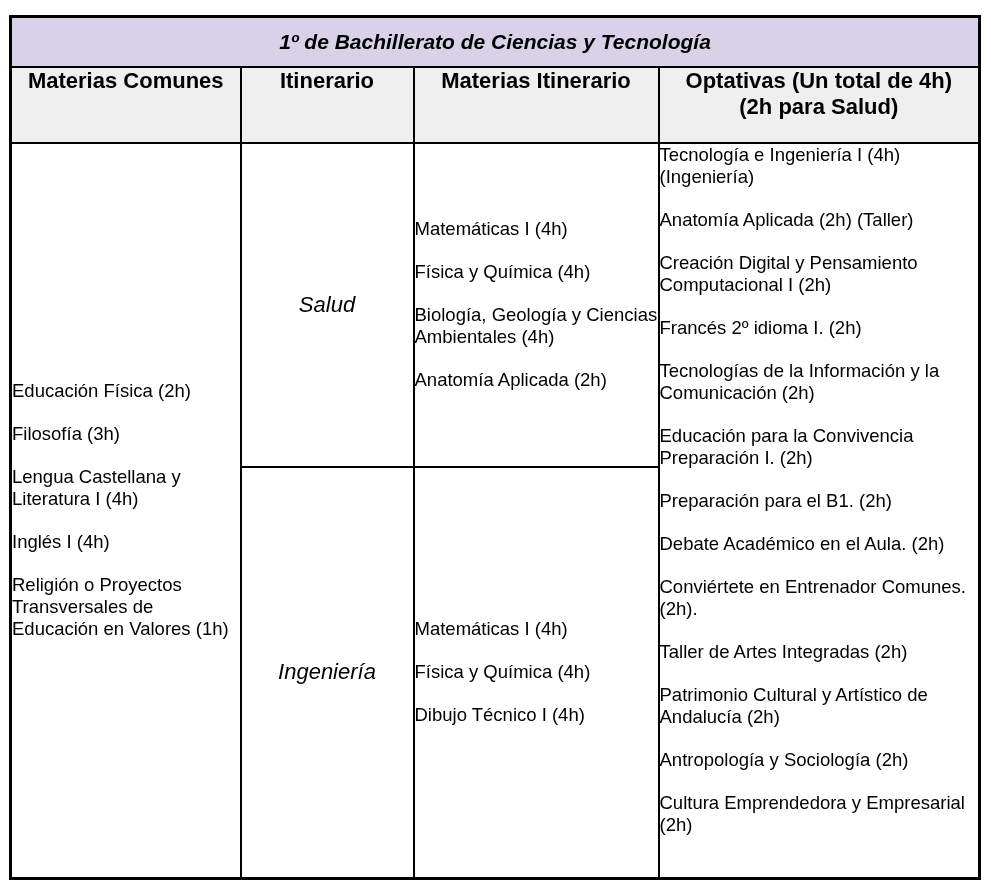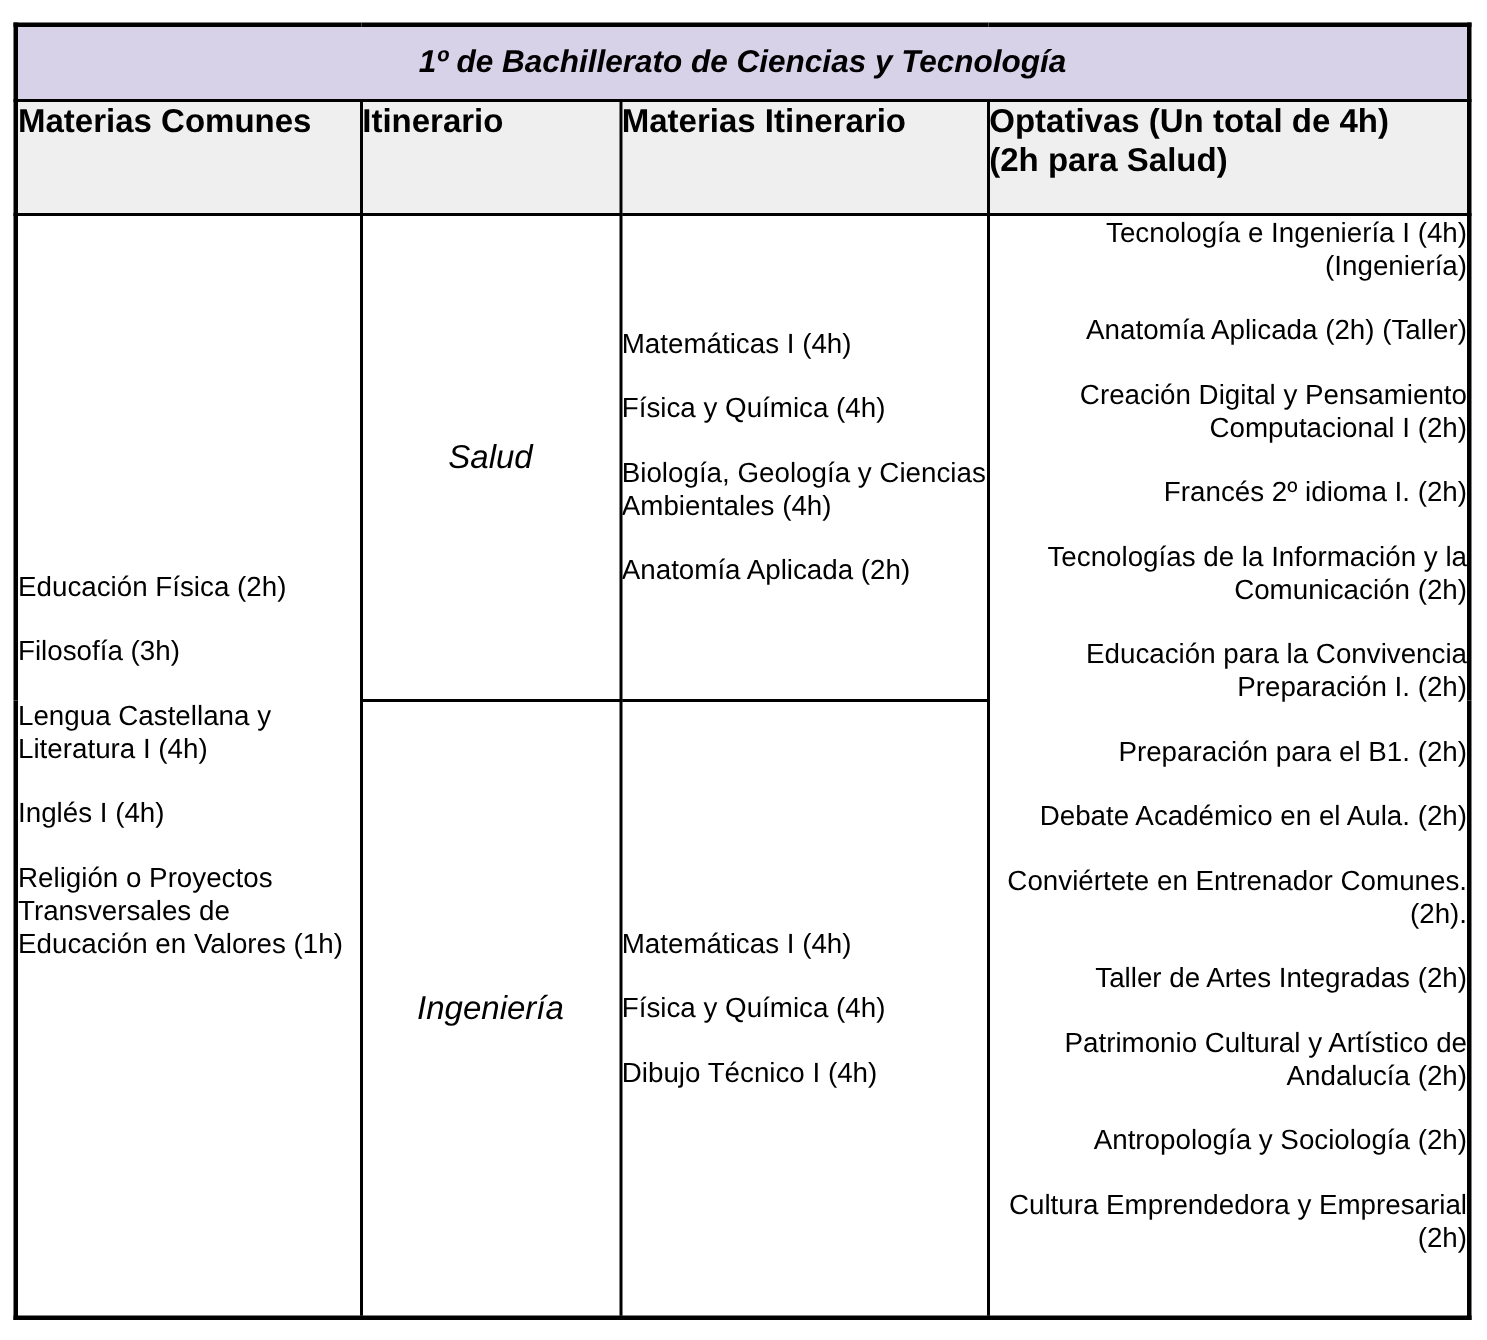--- a/index.html
+++ b/index.html
@@ -45,21 +45,21 @@
     vertical-align: middle;
     font-weight: bold;
     font-style: italic;
     font-size: 21px;
     line-height: 24px;
   }
 
   tr.header-row { height: 76px; }
   td.hdr {
     background: var(--header_bg, #efefef);
-    text-align: left;
+    text-align: center;
     vertical-align: top;
     padding-top: 9px;
     font-weight: bold;
     font-size: 22px;
     line-height: 26px;
     white-space: pre-line;
   }
 
   tr.row-salud { height: 324px; }
   tr.row-ingenieria { height: 412px; }
@@ -74,21 +74,20 @@
     text-align: center;
     font-size: 22px;
     line-height: 26px;
     font-weight: normal;
     font-style: italic;
   }
   td.materias-cell { padding: 0 6px 0 10px; }
   td.optativas-cell {
     vertical-align: top;
     padding: 8px 16px 0 9px;
-    text-align: right;
   }
   .para + .para { margin-top: 21px; }
 </style>
 </head>
 <body>
 
 <table class="curriculum">
   <colgroup>
     <col class="c1">
       <col class="c2">

